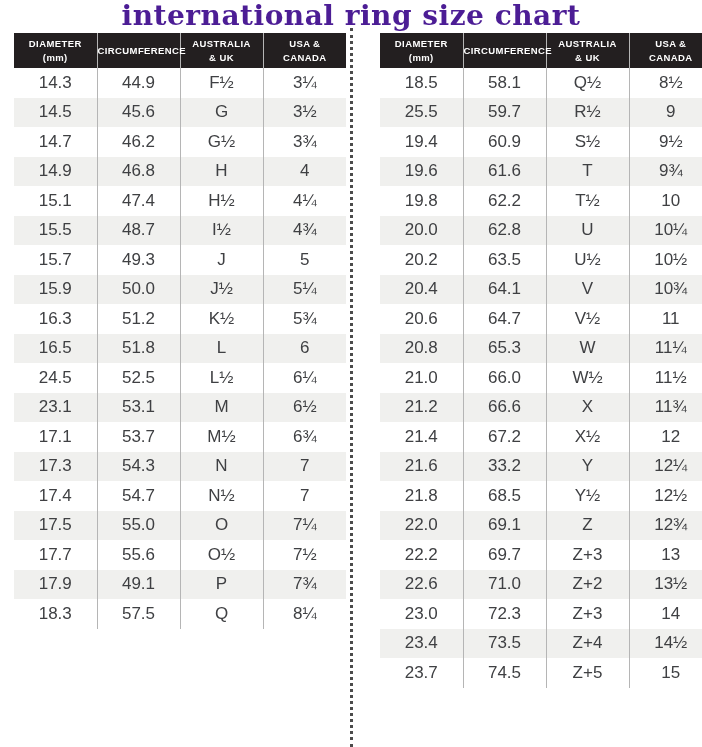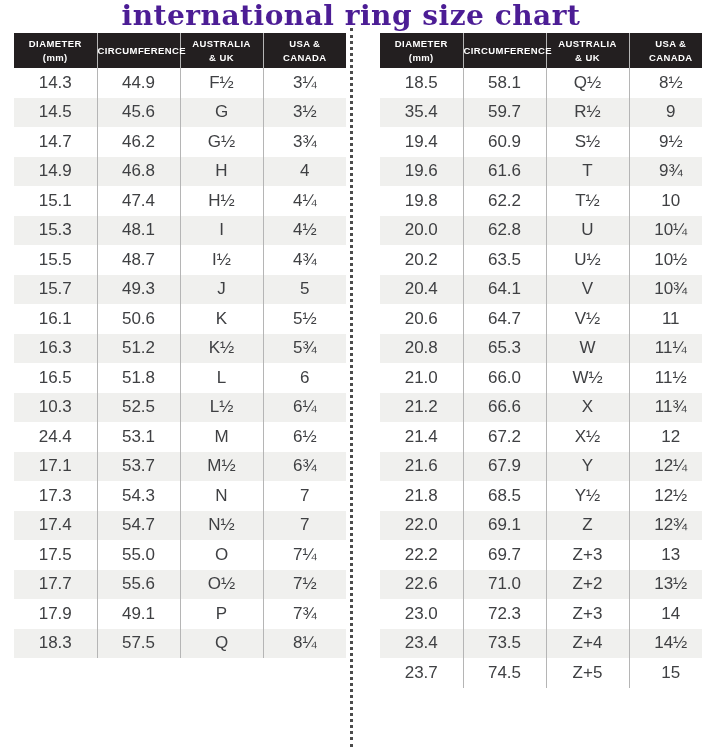--- a/index.html
+++ b/index.html
@@ -125,63 +125,57 @@
             <td>H</td>
             <td>4</td>
           </tr>
           <tr>
             <td>15.1</td>
             <td>47.4</td>
             <td>H½</td>
             <td>4¼</td>
           </tr>
           <tr>
-            <td>15.3</td>
-            <td>48.1</td>
-            <td>I</td>
-            <td>4½</td>
-          </tr>
-          <tr>
             <td>15.5</td>
             <td>48.7</td>
             <td>I½</td>
             <td>4¾</td>
           </tr>
           <tr>
             <td>15.7</td>
             <td>49.3</td>
             <td>J</td>
             <td>5</td>
           </tr>
           <tr>
-            <td>16.1</td>
-            <td>50.6</td>
-            <td>K</td>
-            <td>5½</td>
+            <td>15.9</td>
+            <td>50.0</td>
+            <td>J½</td>
+            <td>5¼</td>
           </tr>
           <tr>
             <td>16.3</td>
             <td>51.2</td>
             <td>K½</td>
             <td>5¾</td>
           </tr>
           <tr>
             <td>16.5</td>
             <td>51.8</td>
             <td>L</td>
             <td>6</td>
           </tr>
           <tr>
-            <td>10.3</td>
+            <td>24.5</td>
             <td>52.5</td>
             <td>L½</td>
             <td>6¼</td>
           </tr>
           <tr>
-            <td>24.4</td>
+            <td>23.1</td>
             <td>53.1</td>
             <td>M</td>
             <td>6½</td>
           </tr>
           <tr>
             <td>17.1</td>
             <td>53.7</td>
             <td>M½</td>
             <td>6¾</td>
           </tr>
@@ -237,21 +231,21 @@
           </tr>
       </thead>
       <tbody>
           <tr>
             <td>18.5</td>
             <td>58.1</td>
             <td>Q½</td>
             <td>8½</td>
           </tr>
           <tr>
-            <td>35.4</td>
+            <td>25.5</td>
             <td>59.7</td>
             <td>R½</td>
             <td>9</td>
           </tr>
           <tr>
             <td>19.4</td>
             <td>60.9</td>
             <td>S½</td>
             <td>9½</td>
           </tr>
@@ -310,21 +304,21 @@
             <td>11¾</td>
           </tr>
           <tr>
             <td>21.4</td>
             <td>67.2</td>
             <td>X½</td>
             <td>12</td>
           </tr>
           <tr>
             <td>21.6</td>
-            <td>67.9</td>
+            <td>33.2</td>
             <td>Y</td>
             <td>12¼</td>
           </tr>
           <tr>
             <td>21.8</td>
             <td>68.5</td>
             <td>Y½</td>
             <td>12½</td>
           </tr>
           <tr>

